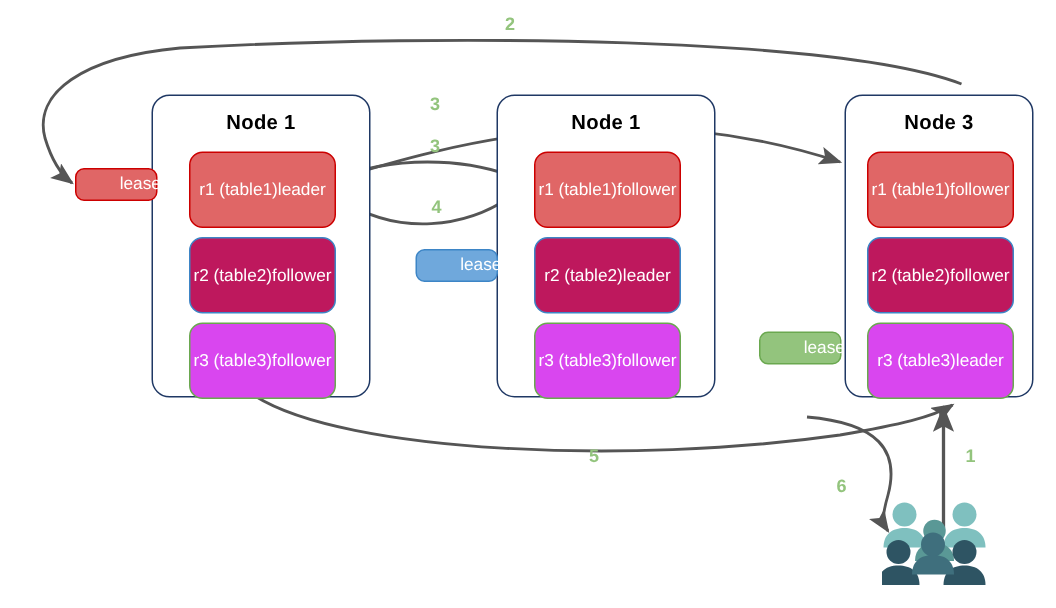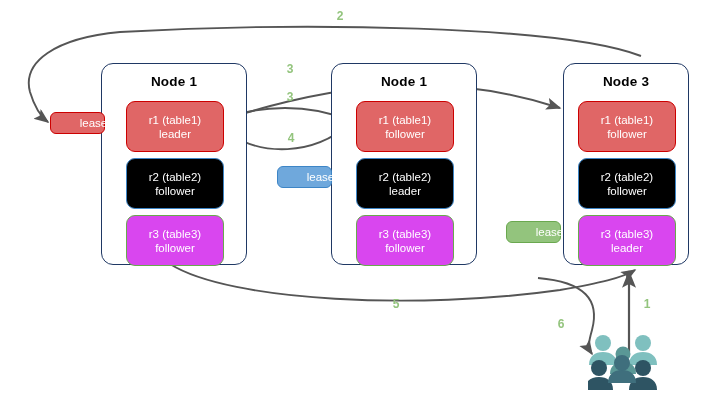--- a/index.html
+++ b/index.html
@@ -39,31 +39,31 @@
     font-size: 13.5px;
     font-weight: bold;
     color: #000000;
     letter-spacing: 0.2px;
   }
   .replica {
     position: absolute;
     border-radius: 9px;
     box-sizing: border-box;
     display: flex;
-    flex-direction: column;
+    flex-direction: row;
     align-items: center;
     justify-content: center;
     color: #ffffff;
     font-size: 11.5px;
     line-height: 14px;
     text-align: center;
   }
   .replica .rl { display: block; }
   .rep-red   { background: #e06666; border: 1.5px solid #cc0000; }
-  .rep-blue  { background: #000000; border: 1.5px solid #3d85c6; }
+  .rep-blue  { background: #be185d; border: 1.5px solid #3d85c6; }
   .rep-green { background: #d946ef; border: 1.5px solid #6aa84f; }
 
   .lease {
     position: absolute;
     border-radius: 6px;
     box-sizing: border-box;
     display: flex;
     align-items: center;
     justify-content: center;
     color: #ffffff;

